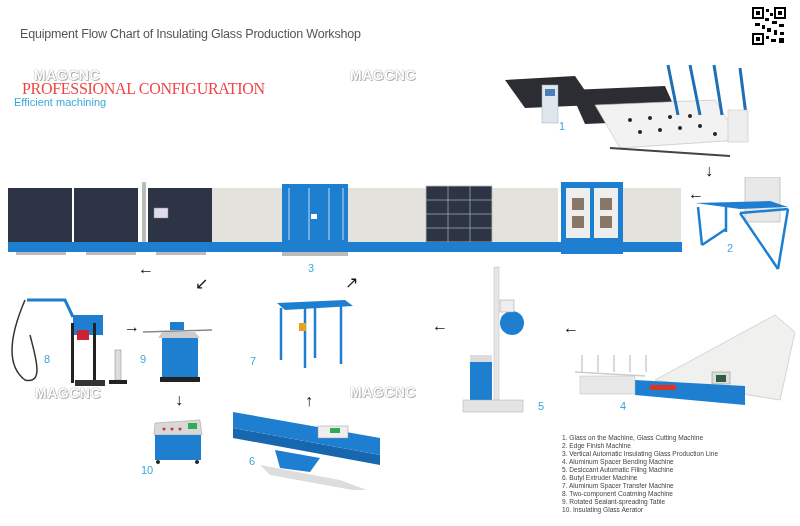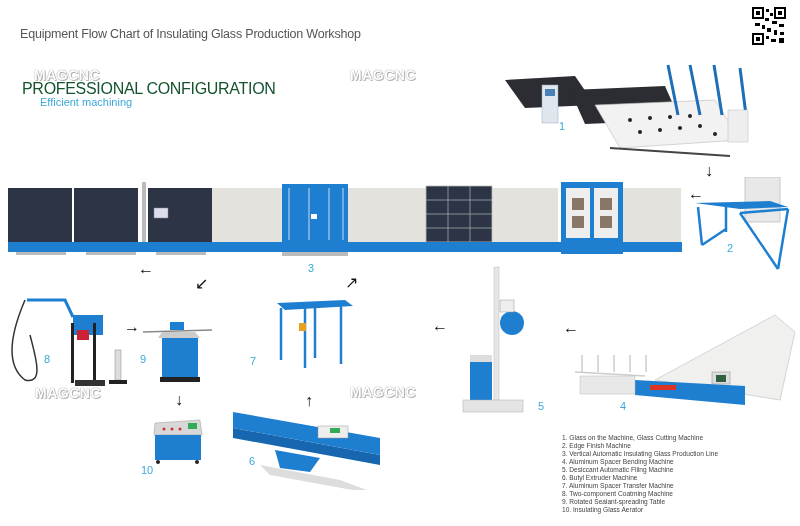--- a/index.html
+++ b/index.html
@@ -1,21 +1,21 @@
 <!DOCTYPE html>
 <html><head>
 <meta charset="utf-8">
 <style>
   * { box-sizing: border-box; margin: 0; padding: 0; }
   html, body { width: 800px; height: 526px; background: #ffffff; overflow: hidden; }
   body { position: relative; font-family: "Liberation Sans", sans-serif; }
   .abs { position: absolute; }
   .title { left: 20px; top: 27px; font-size: 12.5px; color: #555; letter-spacing: -0.2px; }
-  .hero { left: 22px; top: 80px; font-size: 16px; color: #14532d; letter-spacing: -0.3px; }
-  .hero-sub { left: 40px; top: 96px; font-size: 11px; color: #3aa9d9; }
+  .hero { left: 22px; top: 80px; font-size: 16px; color: #ef4444; letter-spacing: -0.3px; font-family: Liberation Serif, serif; }
+  .hero-sub { left: 14px; top: 96px; font-size: 11px; color: #3aa9d9; }
   .wm { font-family: "Liberation Sans", sans-serif; font-weight: bold; font-size: 14px; color: #fff;
         text-shadow: 0 0 1px #999, 0 0 1px #999, 1px 1px 0 #bbb; letter-spacing: 0.5px; }
   .num { font-size: 11px; color: #3aa9d9; }
   .arrow { font-size: 16px; color: #111; line-height: 1; }
   .qr { left: 752px; top: 4px; width: 34px; height: 42px; }
   .legend { left: 562px; top: 434px; font-size: 6.6px; color: #444; line-height: 8px; }
   .legend li { list-style: none; white-space: nowrap; }
 </style>
 </head>
 <body>

